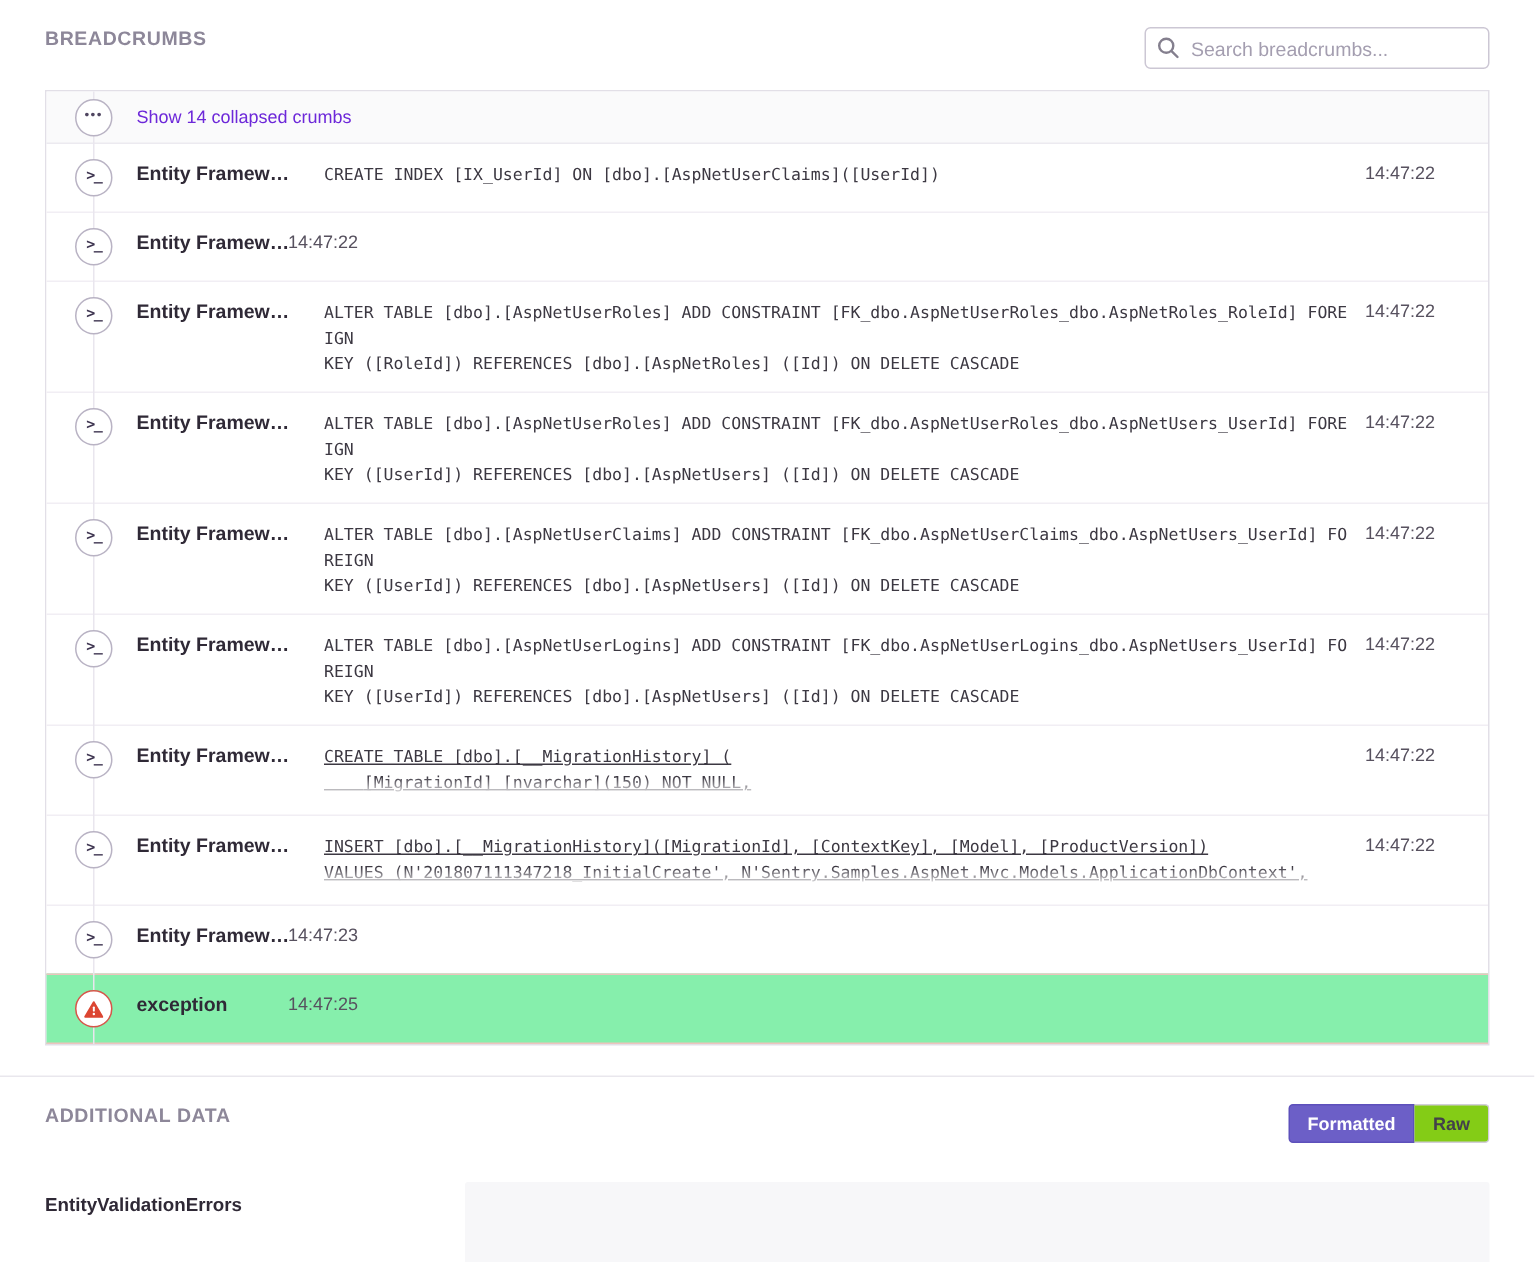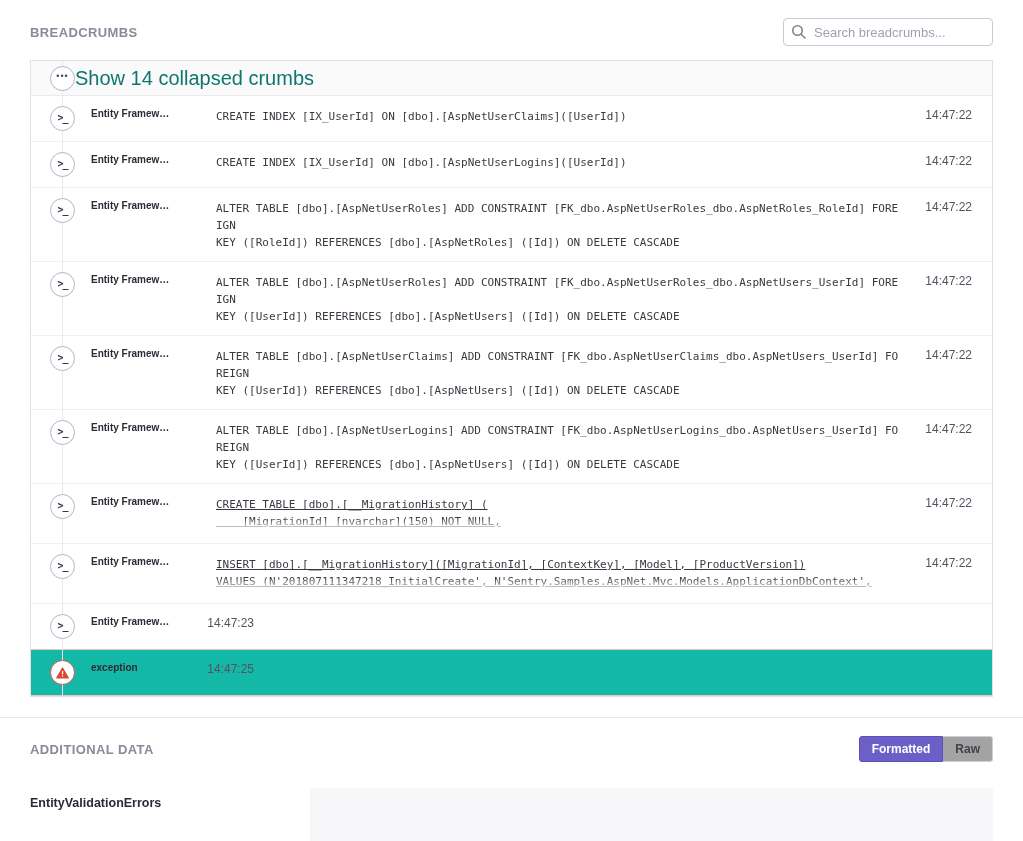--- a/index.html
+++ b/index.html
@@ -3,95 +3,95 @@
 <meta charset="utf-8">
 <style>
   * { box-sizing: border-box; margin: 0; padding: 0; }
   html,body { background:#fff; }
   body {
     width:1023px; min-height:841px; margin:0 auto;
     font-family:"Liberation Sans", sans-serif;
     color:#2f2936; overflow-x:hidden;
   }
   .section-header {
-    display:flex; justify-content:space-between; align-items:center;
+    display:flex; justify-content:space-between; 
     margin:18px 30px 14px 30px;
   }
   .section-title {
     font-size:13px; font-weight:700; letter-spacing:.4px; color:#8d8799;
   }
   
-  .search-box { position:relative; width:210px; }
+  .search-box { position:relative; width:230px; }
   .search-box input {
     width:100%; height:28px; border:1px solid #ccc7d4; border-radius:4px;
     padding:0 8px 0 30px; font-size:13px; color:#43404a; outline:none;
     font-family:"Liberation Sans", sans-serif;
   }
   .search-box input::placeholder { color:#a49eb0; }
   .search-icon-wrap { position:absolute; left:8px; top:6px; width:16px; height:16px; }
   
   .crumb-card {
     margin:0 30px; border:1px solid #e2dfe7; position:relative; background:#fff;
   }
   .crumb-card::before {
     content:''; position:absolute; left:31px; top:0; bottom:0; width:1px;
     background:#e9e6ee;
   }
   .collapsed-row {
     display:flex; align-items:center; height:35px; padding:0 20px 0 19px;
     background:#fafafb; border-bottom:1px solid #eceaf0; cursor:pointer;
   }
-  .collapsed-row .label { font-size:20px; color:#0f766e; }
+  .collapsed-row .label { font-size:12px; color:#6d28d9; margin-left:16px; }
   .icon-circle {
     position:relative; z-index:1; flex:none;
     width:25px; height:25px; border-radius:50%;
     border:1px solid #b9b3c4; background:#fff;
     display:flex; align-items:center; justify-content:center;
   }
   .dots { font-size:9px; letter-spacing:1px; color:#4f4560; line-height:1; padding-bottom:3px;}
   .term-glyph {
     font-family:"DejaVu Sans Mono", monospace; font-size:10px; font-weight:700;
     color:#3d3450; letter-spacing:-1px; line-height:1; padding-bottom:2px;
   }
   .crumb-row {
     display:flex; align-items:flex-start;
     padding:10px 20px 10px 19px; border-bottom:1px solid #f1eef4; background:#fff;
   }
   .crumb-row:last-child { border-bottom:none; }
   .icon-col { width:41px; flex:none; display:flex; }
   .category {
-    width:101px; flex:none; font-size:10px; font-weight:700; color:#2f2936;
+    width:101px; flex:none; font-size:13px; font-weight:700; color:#2f2936;
     white-space:nowrap; overflow:hidden; padding-top:2px;
   }
   .message {
     flex:1; min-width:0; margin:0 10px 0 24px; padding-top:2px;
     font-family:"DejaVu Sans Mono", monospace; font-size:11px; line-height:17px;
     color:#3c3842; white-space:pre-wrap; word-break:break-all;
   }
   .msg-bold { font-weight:700; color:#332d3a; }
-  .time { width:62px; flex:none; text-align:right; font-size:12px; color:#57515f; padding-top:2px; }
+  .time { width:62px; flex:none; text-align:left; font-size:12px; color:#57515f; padding-top:2px; }
   .crumb-row.faded .message { max-height:39px; overflow:hidden; position:relative;text-decoration:underline; }
   .crumb-row.faded .message::after {
     content:''; position:absolute; left:0; right:0; bottom:0; height:15px;
     background:linear-gradient(rgba(255,255,255,0), #fff 85%);
   }
   .crumb-row .error-icon { display:none; }
   .crumb-row.exception .error-icon { display:flex; border-color:#d6564a; }
   .crumb-row.exception {
-    background:#14b8a6; border-top:1px solid #ecc4bd; border-bottom:1px solid #ecc4bd;
+    background:#86efac; border-top:1px solid #ecc4bd; border-bottom:1px solid #ecc4bd;
     margin-top:-1px;
   }
   .crumb-row.exception .message { color:#453e47; }
   hr.page-divider { border:none; border-top:1px solid #e9e7ed; margin:20px 0 0 0; }
   
   .toggle-group { display:inline-flex; }
   .toggle-btn {
     font-family:"Liberation Sans", sans-serif;
     font-size:12px; font-weight:700; padding:6px 12px; cursor:pointer; line-height:1;
-    border:1px solid #d2cdd9; background:#a3a3a3; color:#43404a;
+    border:1px solid #d2cdd9; background:#84cc16; color:#43404a;
   }
   .toggle-btn.active {
     background:#6c5fc7; border-color:#5d50bb; color:#fff;
   }
   .toggle-btn:first-child { border-radius:3px 0 0 3px; }
   .toggle-btn:last-child { border-radius:0 3px 3px 0; border-left:none; }
   .kv-grid {
     display:grid; grid-template-columns:280px 1fr; margin:26px 30px 0 30px;
   }
   .kv-key { font-size:12.5px; font-weight:700; color:#2f2936; padding-top:8px; }
@@ -139,21 +139,20 @@
   </div>
 
   <div class="crumb-row query">
     <div class="icon-col">
       <span class="icon-circle query-icon">
               <span class="term-glyph">&gt;_</span>
             </span>
 
     </div>
     <div class="category">Entity Framew…</div>
-    <div class="message"><span class="msg-bold"></span><span class="msg-text">CREATE INDEX [IX_UserId] ON [dbo].[AspNetUserLogins]([UserId])</span></div>
     <div class="time">14:47:22</div>
   </div>
 
   <div class="crumb-row query">
     <div class="icon-col">
       <span class="icon-circle query-icon">
               <span class="term-glyph">&gt;_</span>
             </span>
 
     </div>

